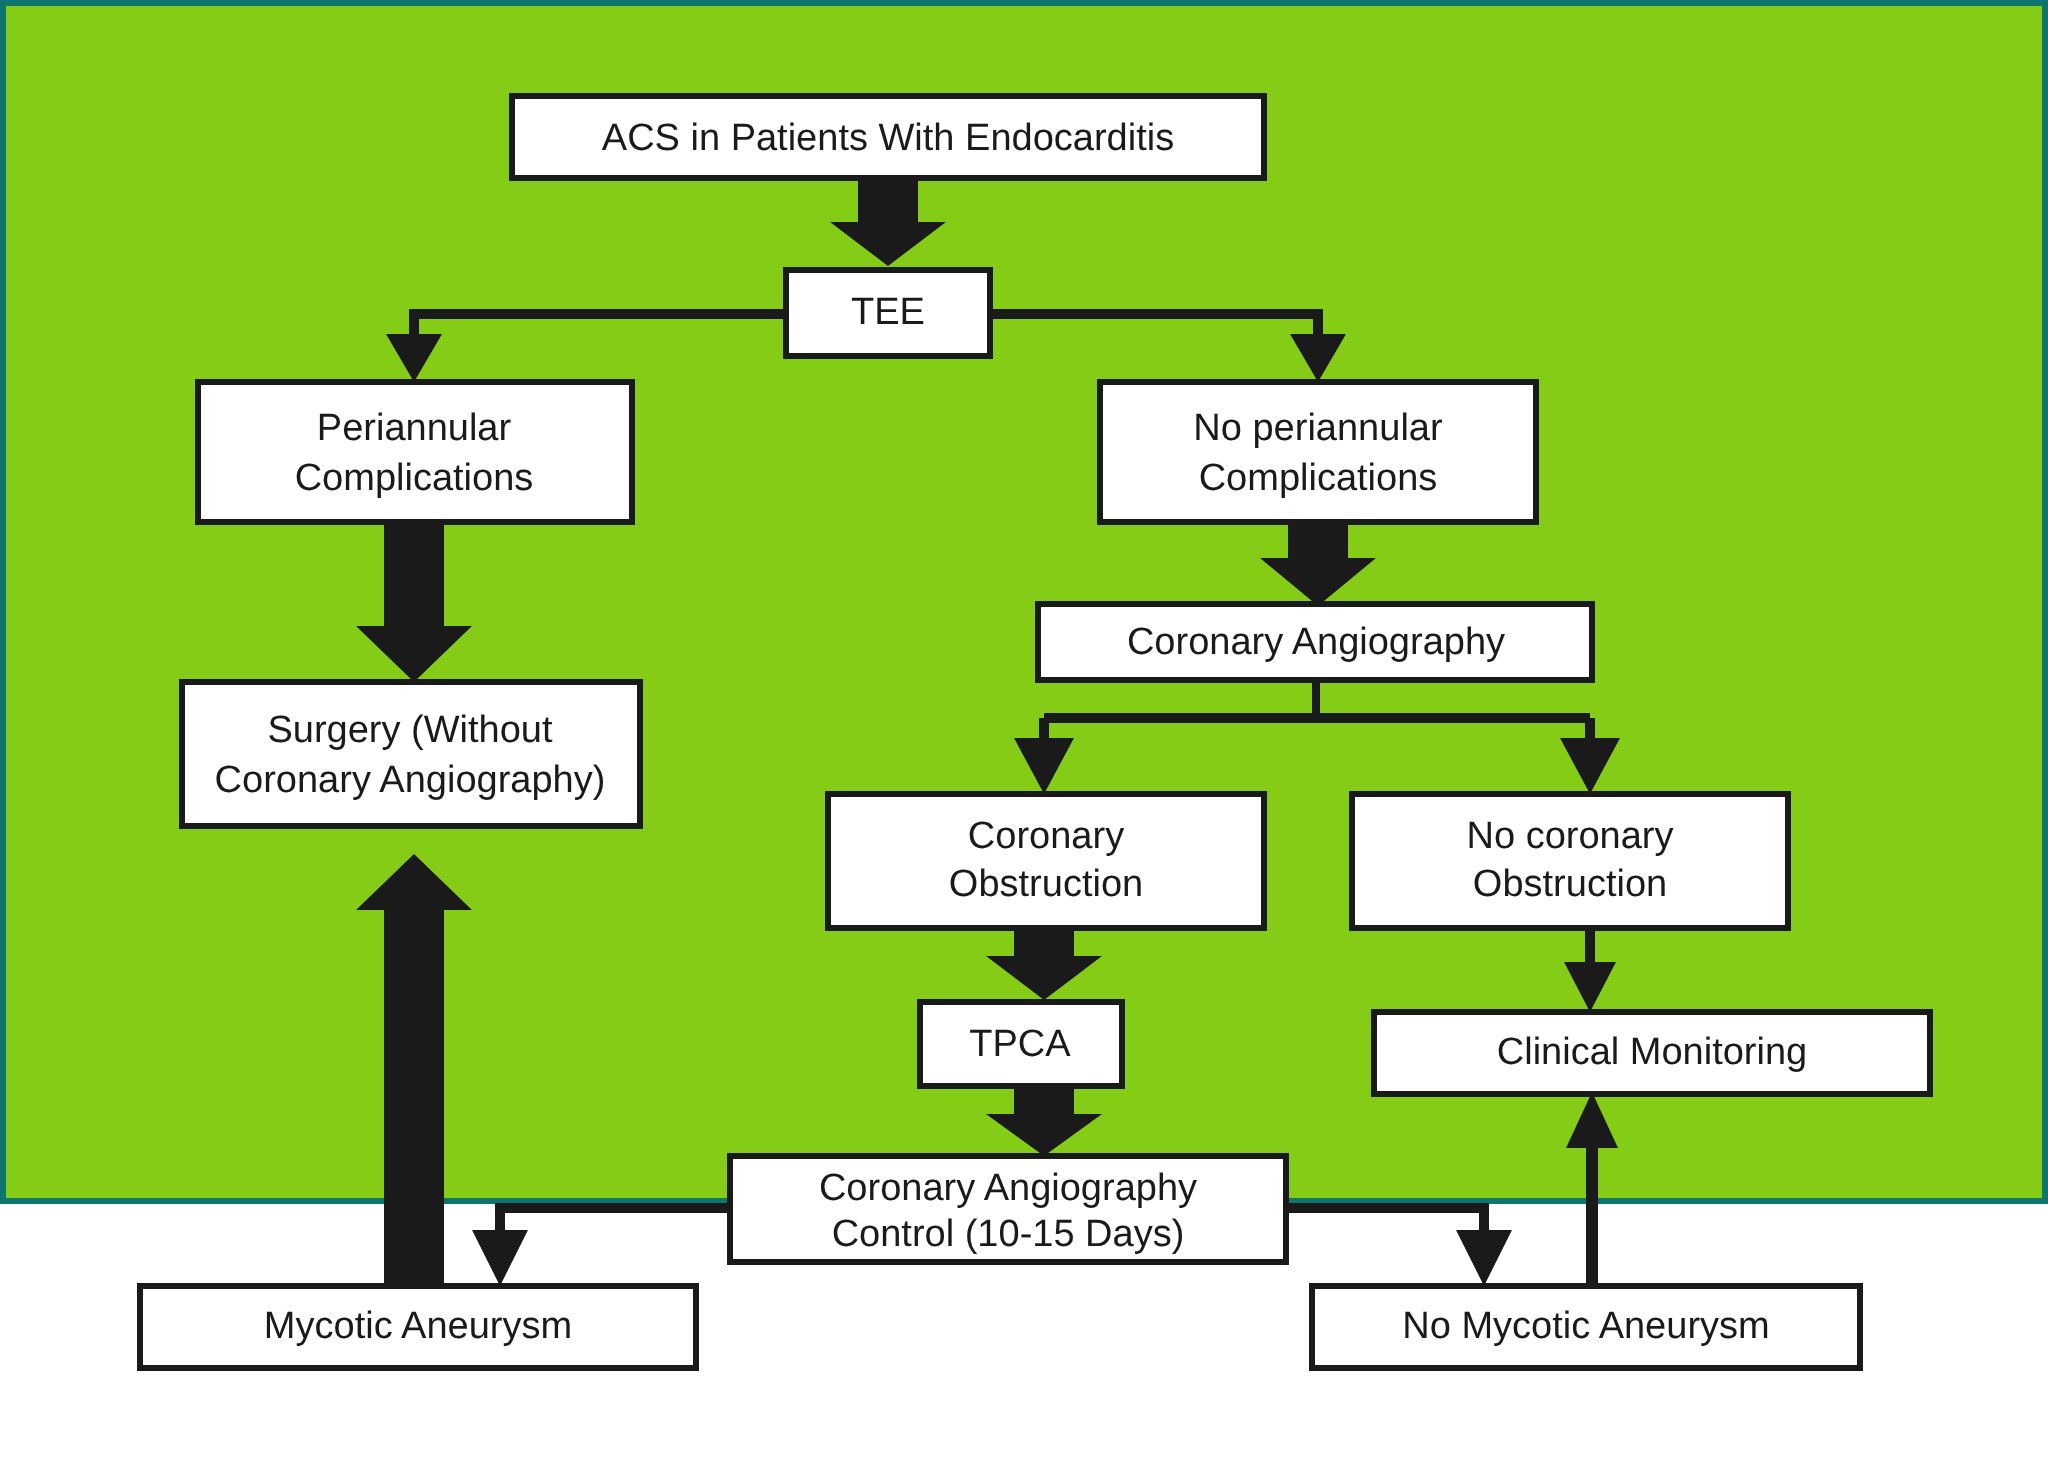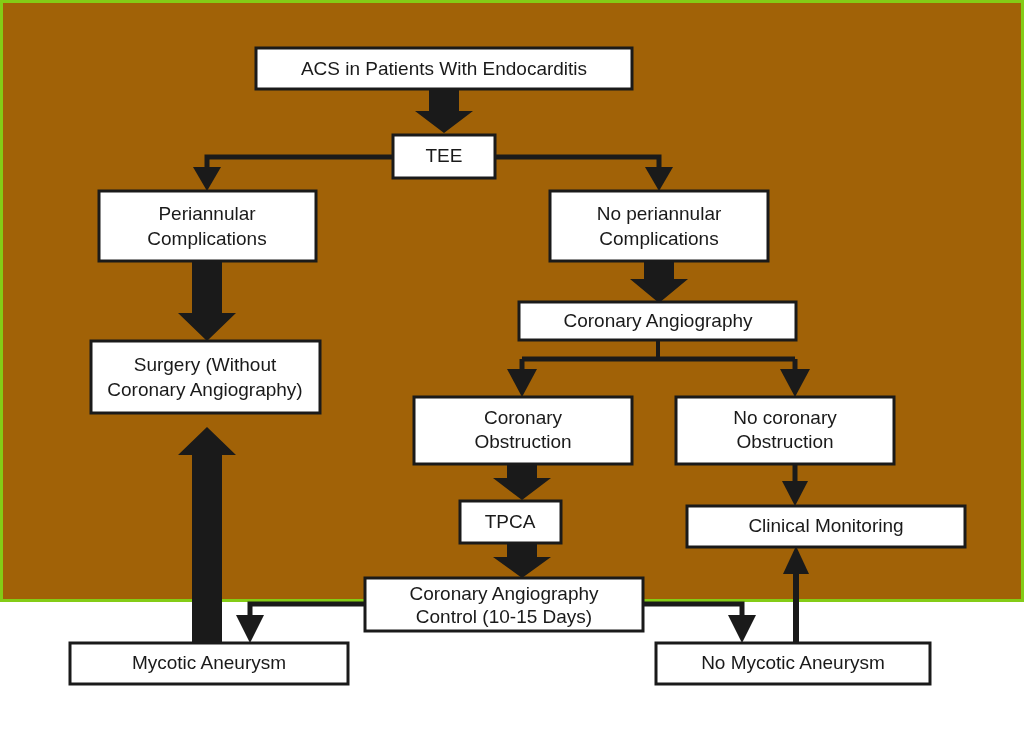--- a/index.html
+++ b/index.html
@@ -12,22 +12,22 @@
     height: 739px;
     font-family: "Liberation Sans", sans-serif;
     overflow: hidden;
   }
   #figure-frame {
     position: absolute;
     left: 0; top: 0;
     width: 1024px;
     height: 602px;
     box-sizing: border-box;
-    border: 3px solid #84cc16;
-    background: #a16207;
+    border: 3px solid #0f766e;
+    background: #84cc16;
   }
   #flowchart-svg {
     position: absolute;
     left: 0; top: 0;
     width: 1024px;
     height: 739px;
     display: block;
   }
   .node-box {
     fill: #ffffff;

